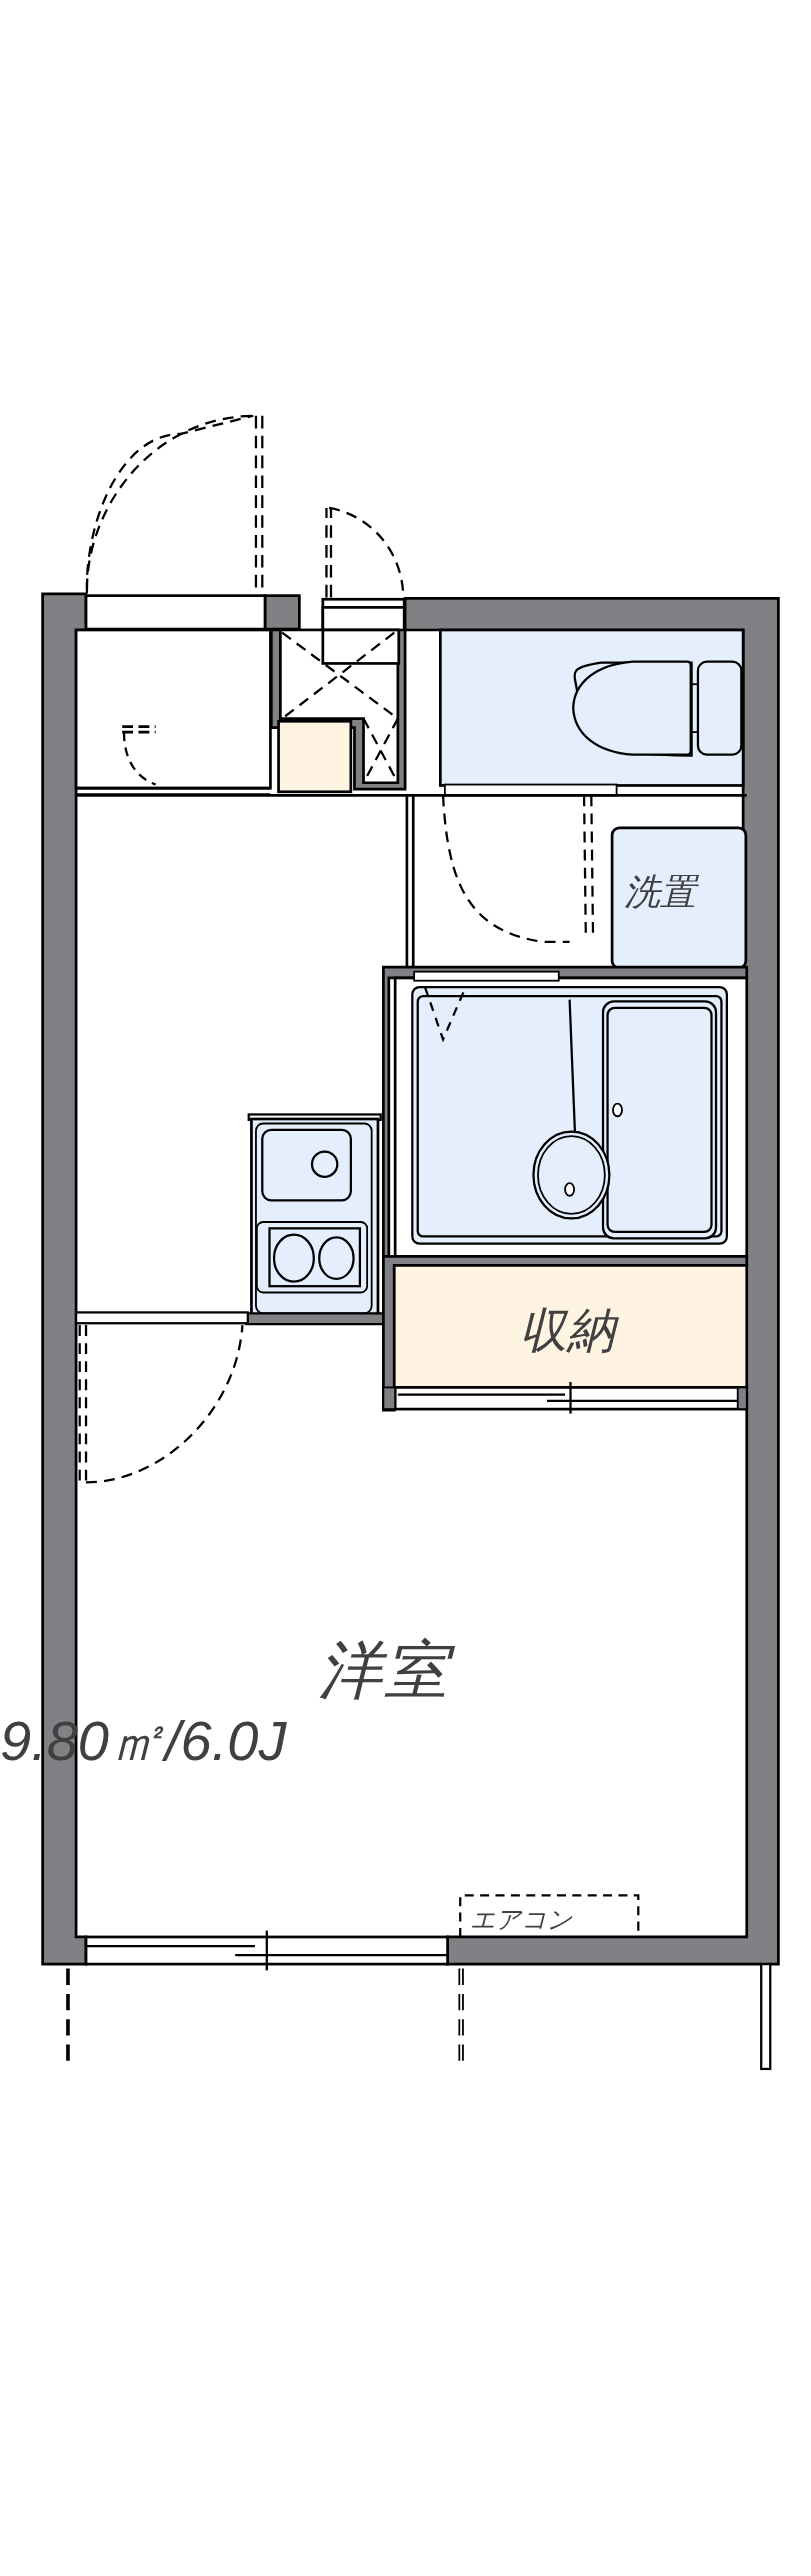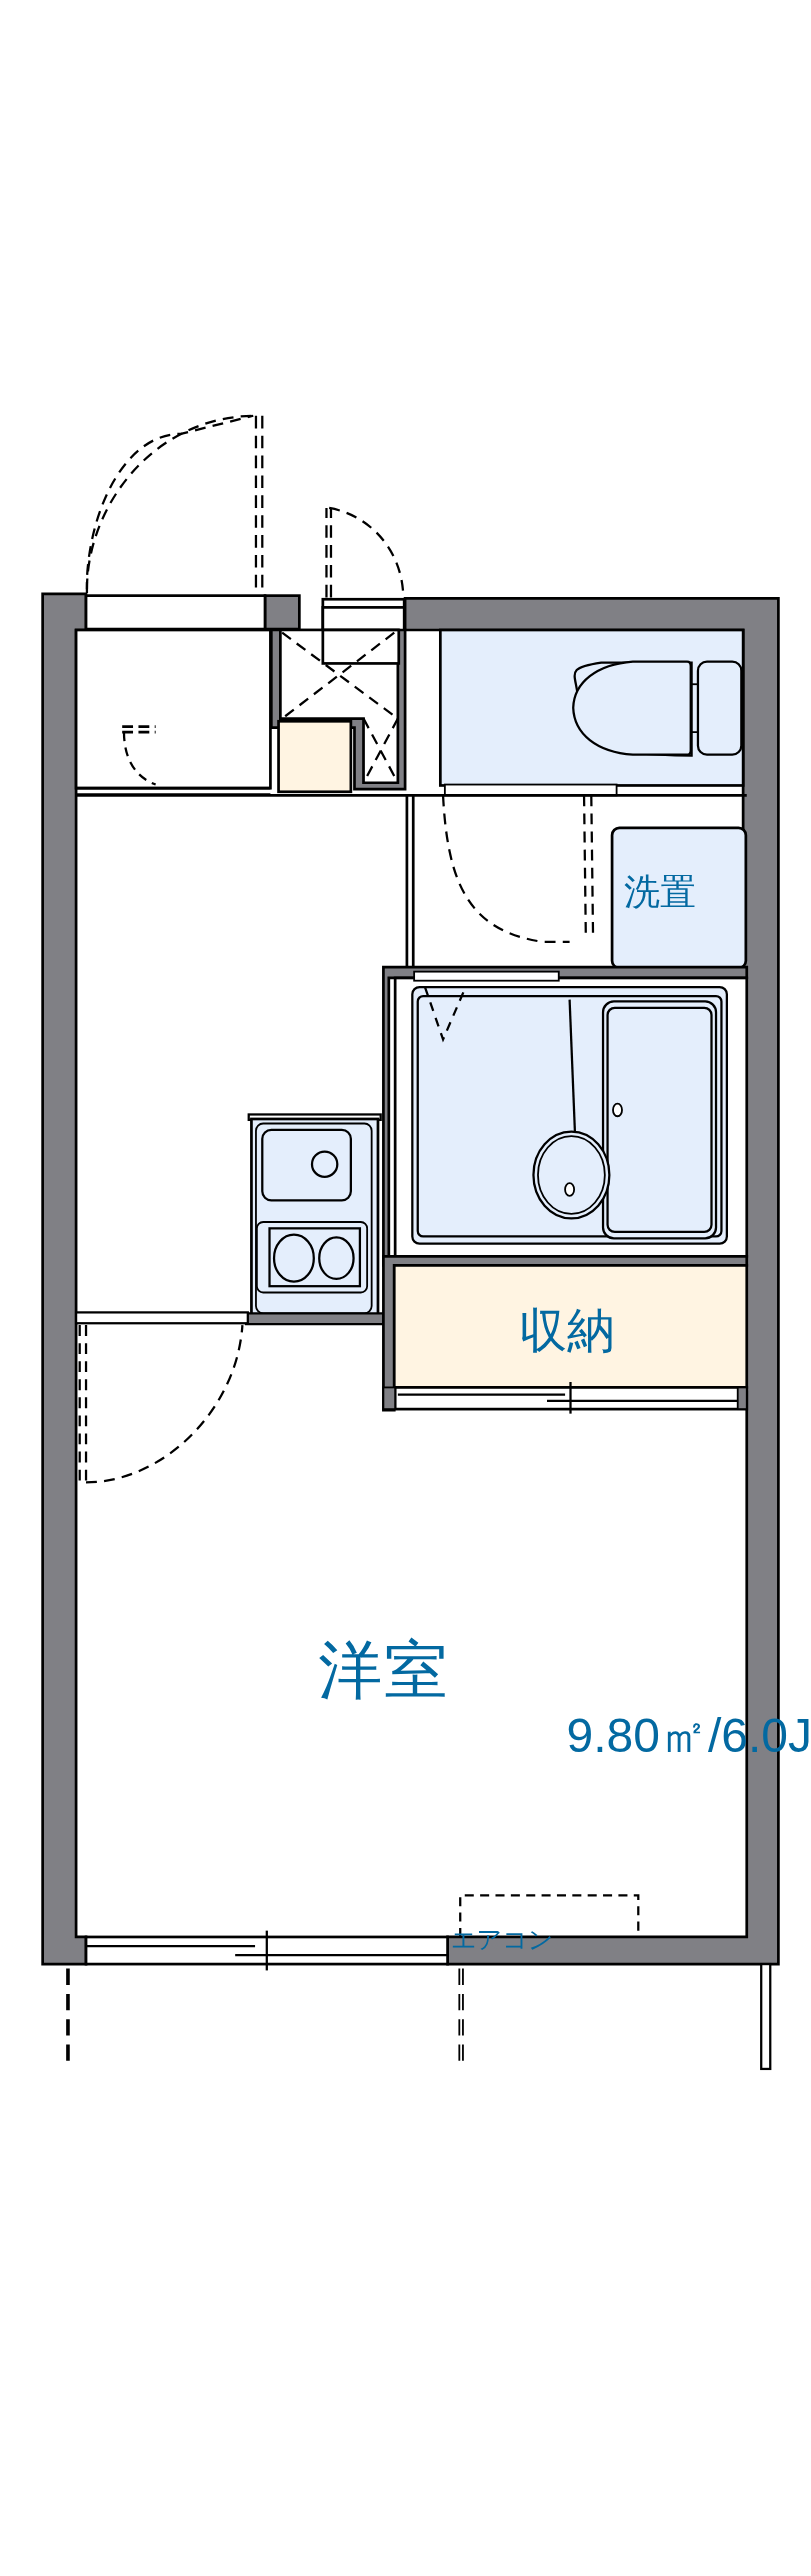--- a/index.html
+++ b/index.html
@@ -1,23 +1,23 @@
 <!DOCTYPE html>
 <html style="font-size:14.5px"><head>
 <meta charset="utf-8">
 <style>
   html, body { margin:0; padding:0; background:#ffffff; }
   body { width:812px; height:2576px; position:relative; overflow:hidden; font-family:"DejaVu Sans", sans-serif; }
   #plan { position:absolute; left:0; top:0; width:812px; height:2576px; }
-  .lbl { position:absolute; color:#0369a1; white-space:nowrap; font-family:"DejaVu Sans", sans-serif; }
+  .lbl { position:absolute; color:#404040; white-space:nowrap; font-family:"DejaVu Sans", sans-serif;font-style:italic; }
   .room-name-big { font-size:64px; left:0; width:768px; text-align:center; top:1627px; letter-spacing:1.8px; }
-  .room-area { font-size:48px; left:0; width:812px; text-align:right; top:1704px; font-family:"Liberation Sans", sans-serif; }
+  .room-area { font-size:56px; left:0; width:812px; text-align:left; top:1704px; font-family:"Liberation Sans", sans-serif; }
   .lbl-laundry { font-size:36px; left:624px; top:868px; }
   .lbl-storage { font-size:48px; left:519px; top:1299px; }
-  .lbl-ac { font-size:25px; left:451px; top:1903px;margin-top:20px; }
+  .lbl-ac { font-size:25px; left:470px; top:1903px; }
 </style>
 </head>
 <body>
 
 <svg id="plan" viewBox="0 0 898 2850" xmlns="http://www.w3.org/2000/svg">
 
   <g stroke="#000" stroke-width="3">
 
     <path d="M47,657 L95,657 L95,697 L84,697 L84,2143 L95,2143 L95,2173 L47,2173 Z" fill="#808085"></path>
 

